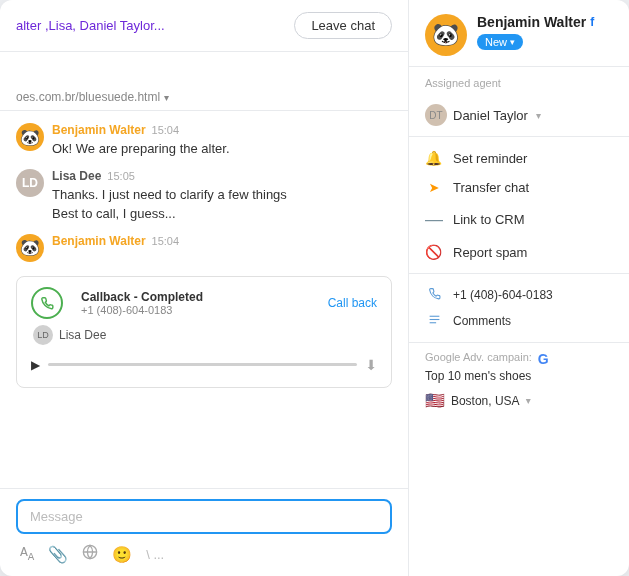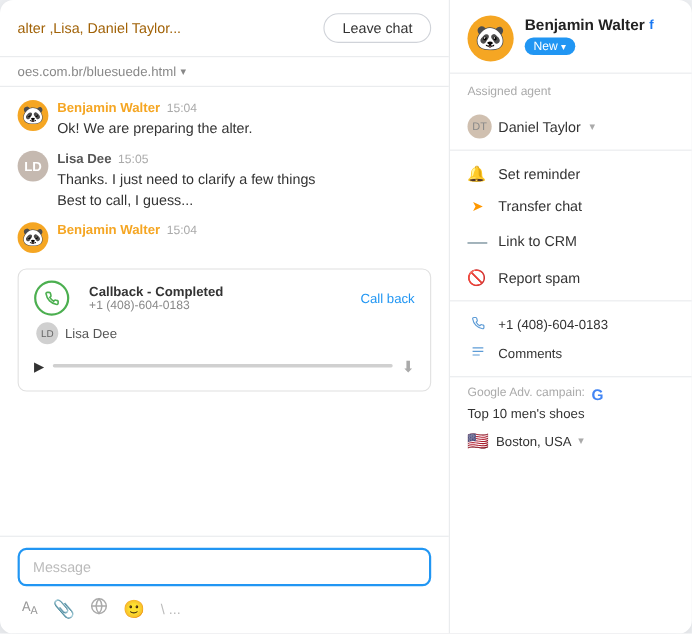--- a/index.html
+++ b/index.html
@@ -32,21 +32,21 @@
     .chat-header {
       display: flex;
       align-items: center;
       padding: 12px 16px;
       border-bottom: 1px solid #e8eaed;
       gap: 8px;
     }
     .chat-header-title {
       flex: 1;
       font-size: 13px;
-      color: #a16207;
+      color: #6d28d9;
       white-space: nowrap;
       overflow: hidden;
       text-overflow: ellipsis;
     }
     .leave-chat-btn {
       background: #fff;
       border: 1.5px solid #d0d3d9;
       border-radius: 20px;
       padding: 5px 16px;
       font-size: 13px;
@@ -57,21 +57,21 @@
     }
     .url-bar {
       display: flex;
       align-items: center;
       padding: 6px 16px;
       border-bottom: 1px solid #e8eaed;
       font-size: 12px;
       color: #888;
       gap: 4px;
     }
-    .url-bar span { color: #888; }
+    .url-bar span { color: #888; margin-top: 32px; }
     .url-chevron {
       font-size: 10px;
       color: #999;
     }
     .messages-area {
       flex: 1;
       overflow-y: auto;
       padding: 12px 16px;
       display: flex;
       flex-direction: column;

